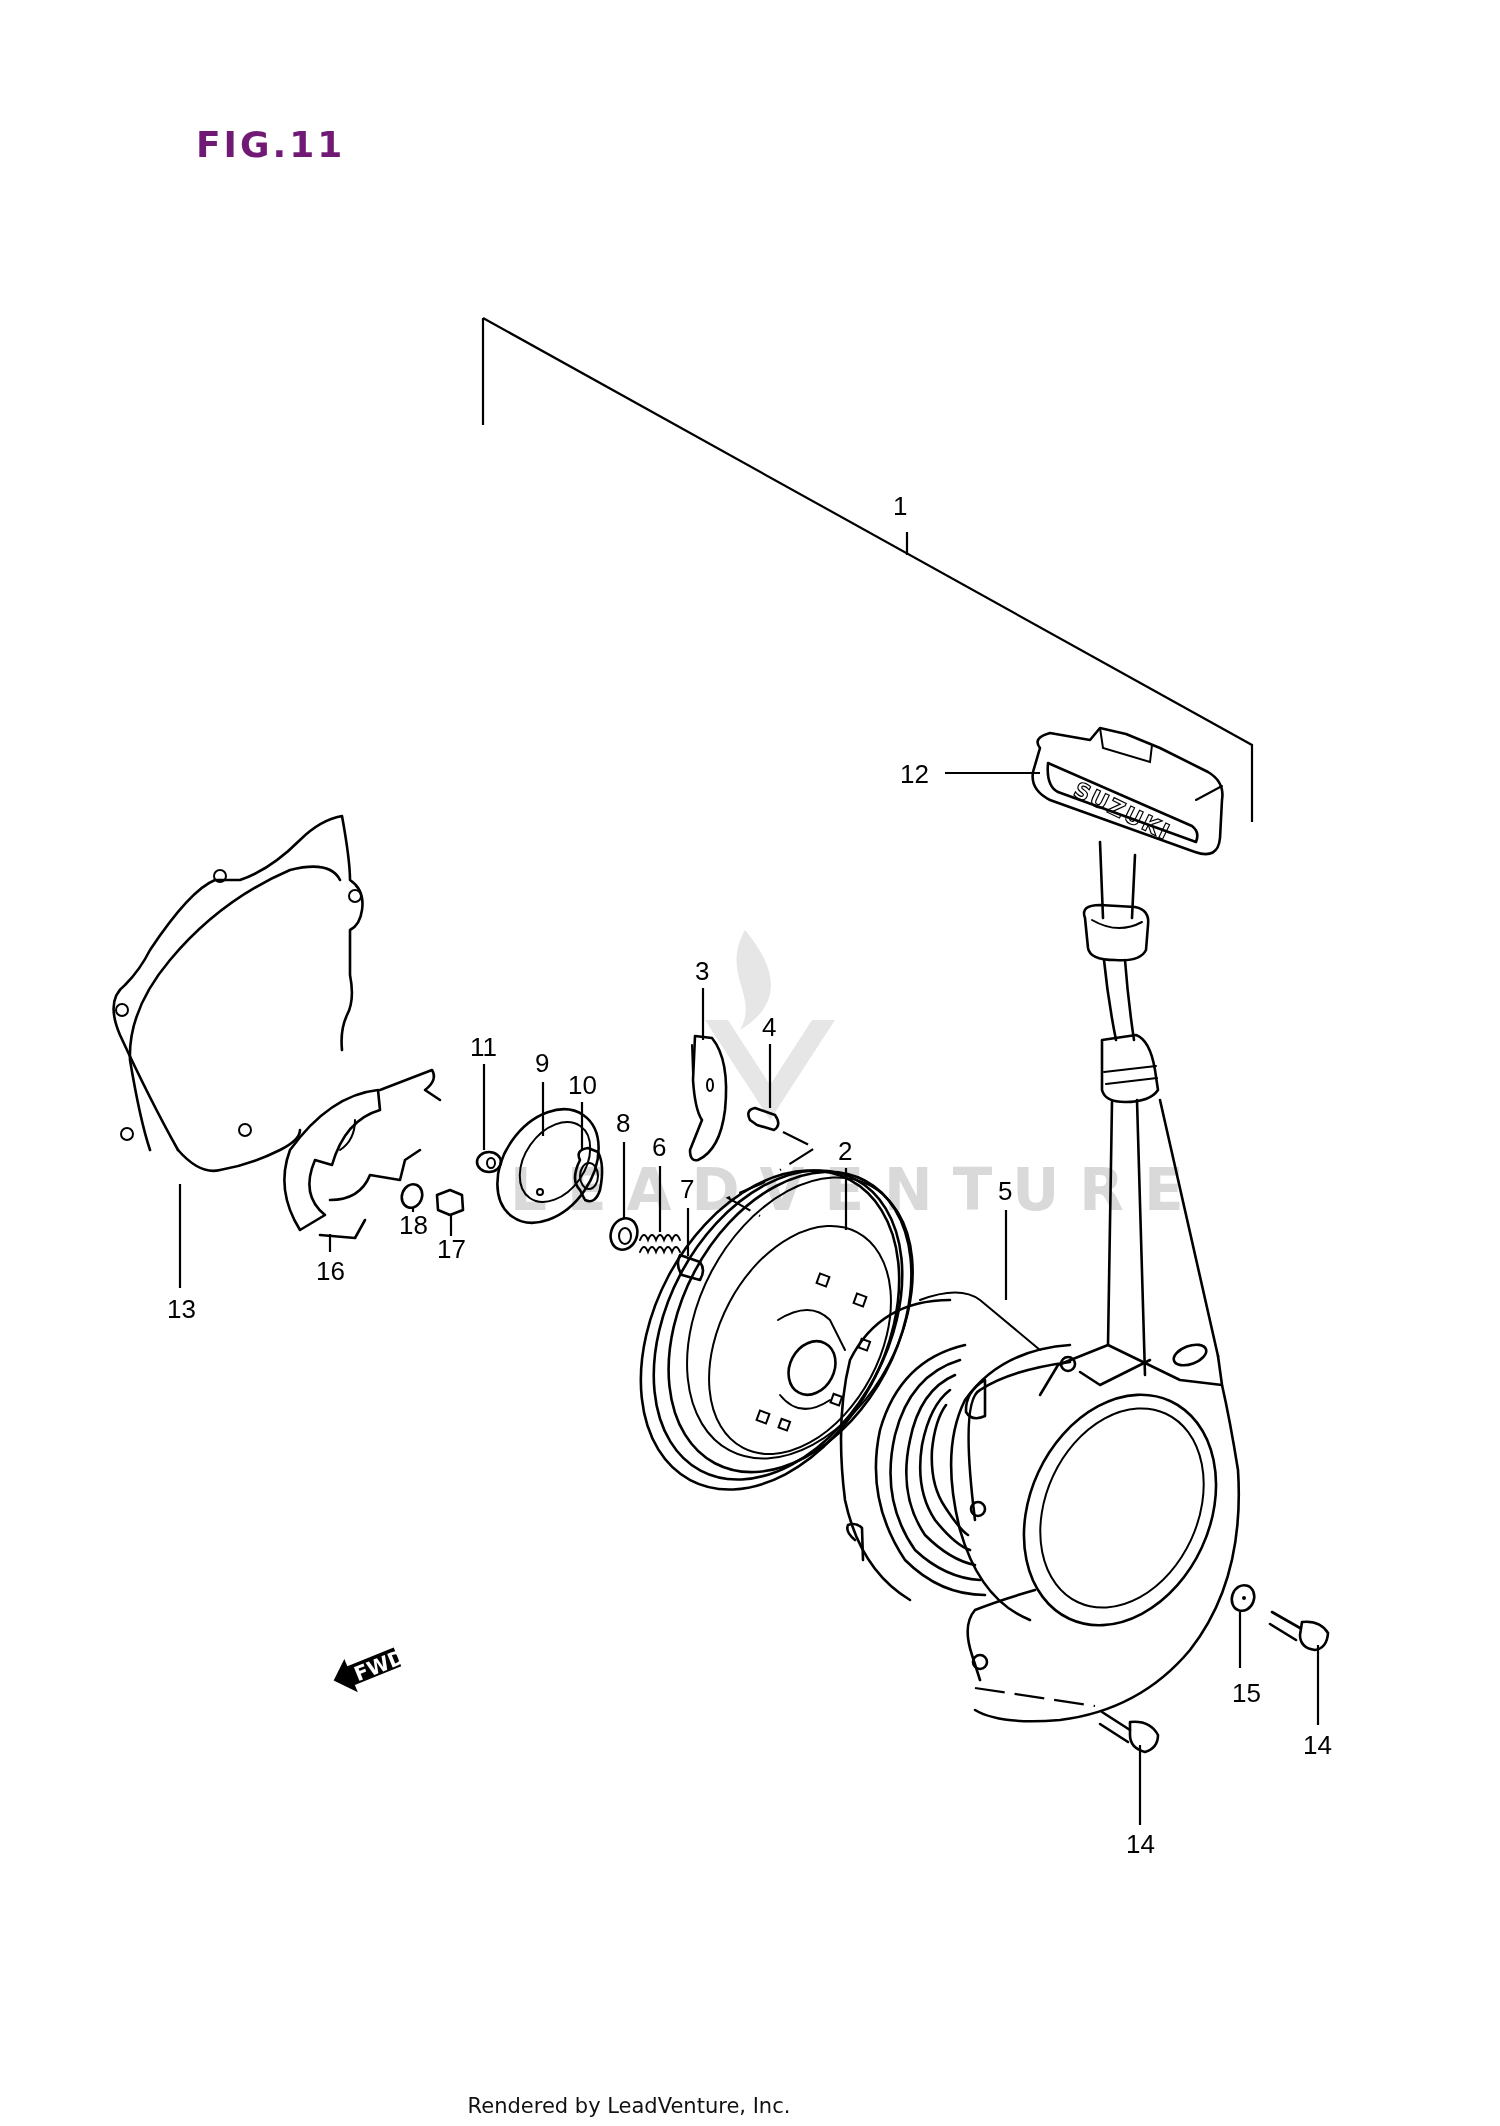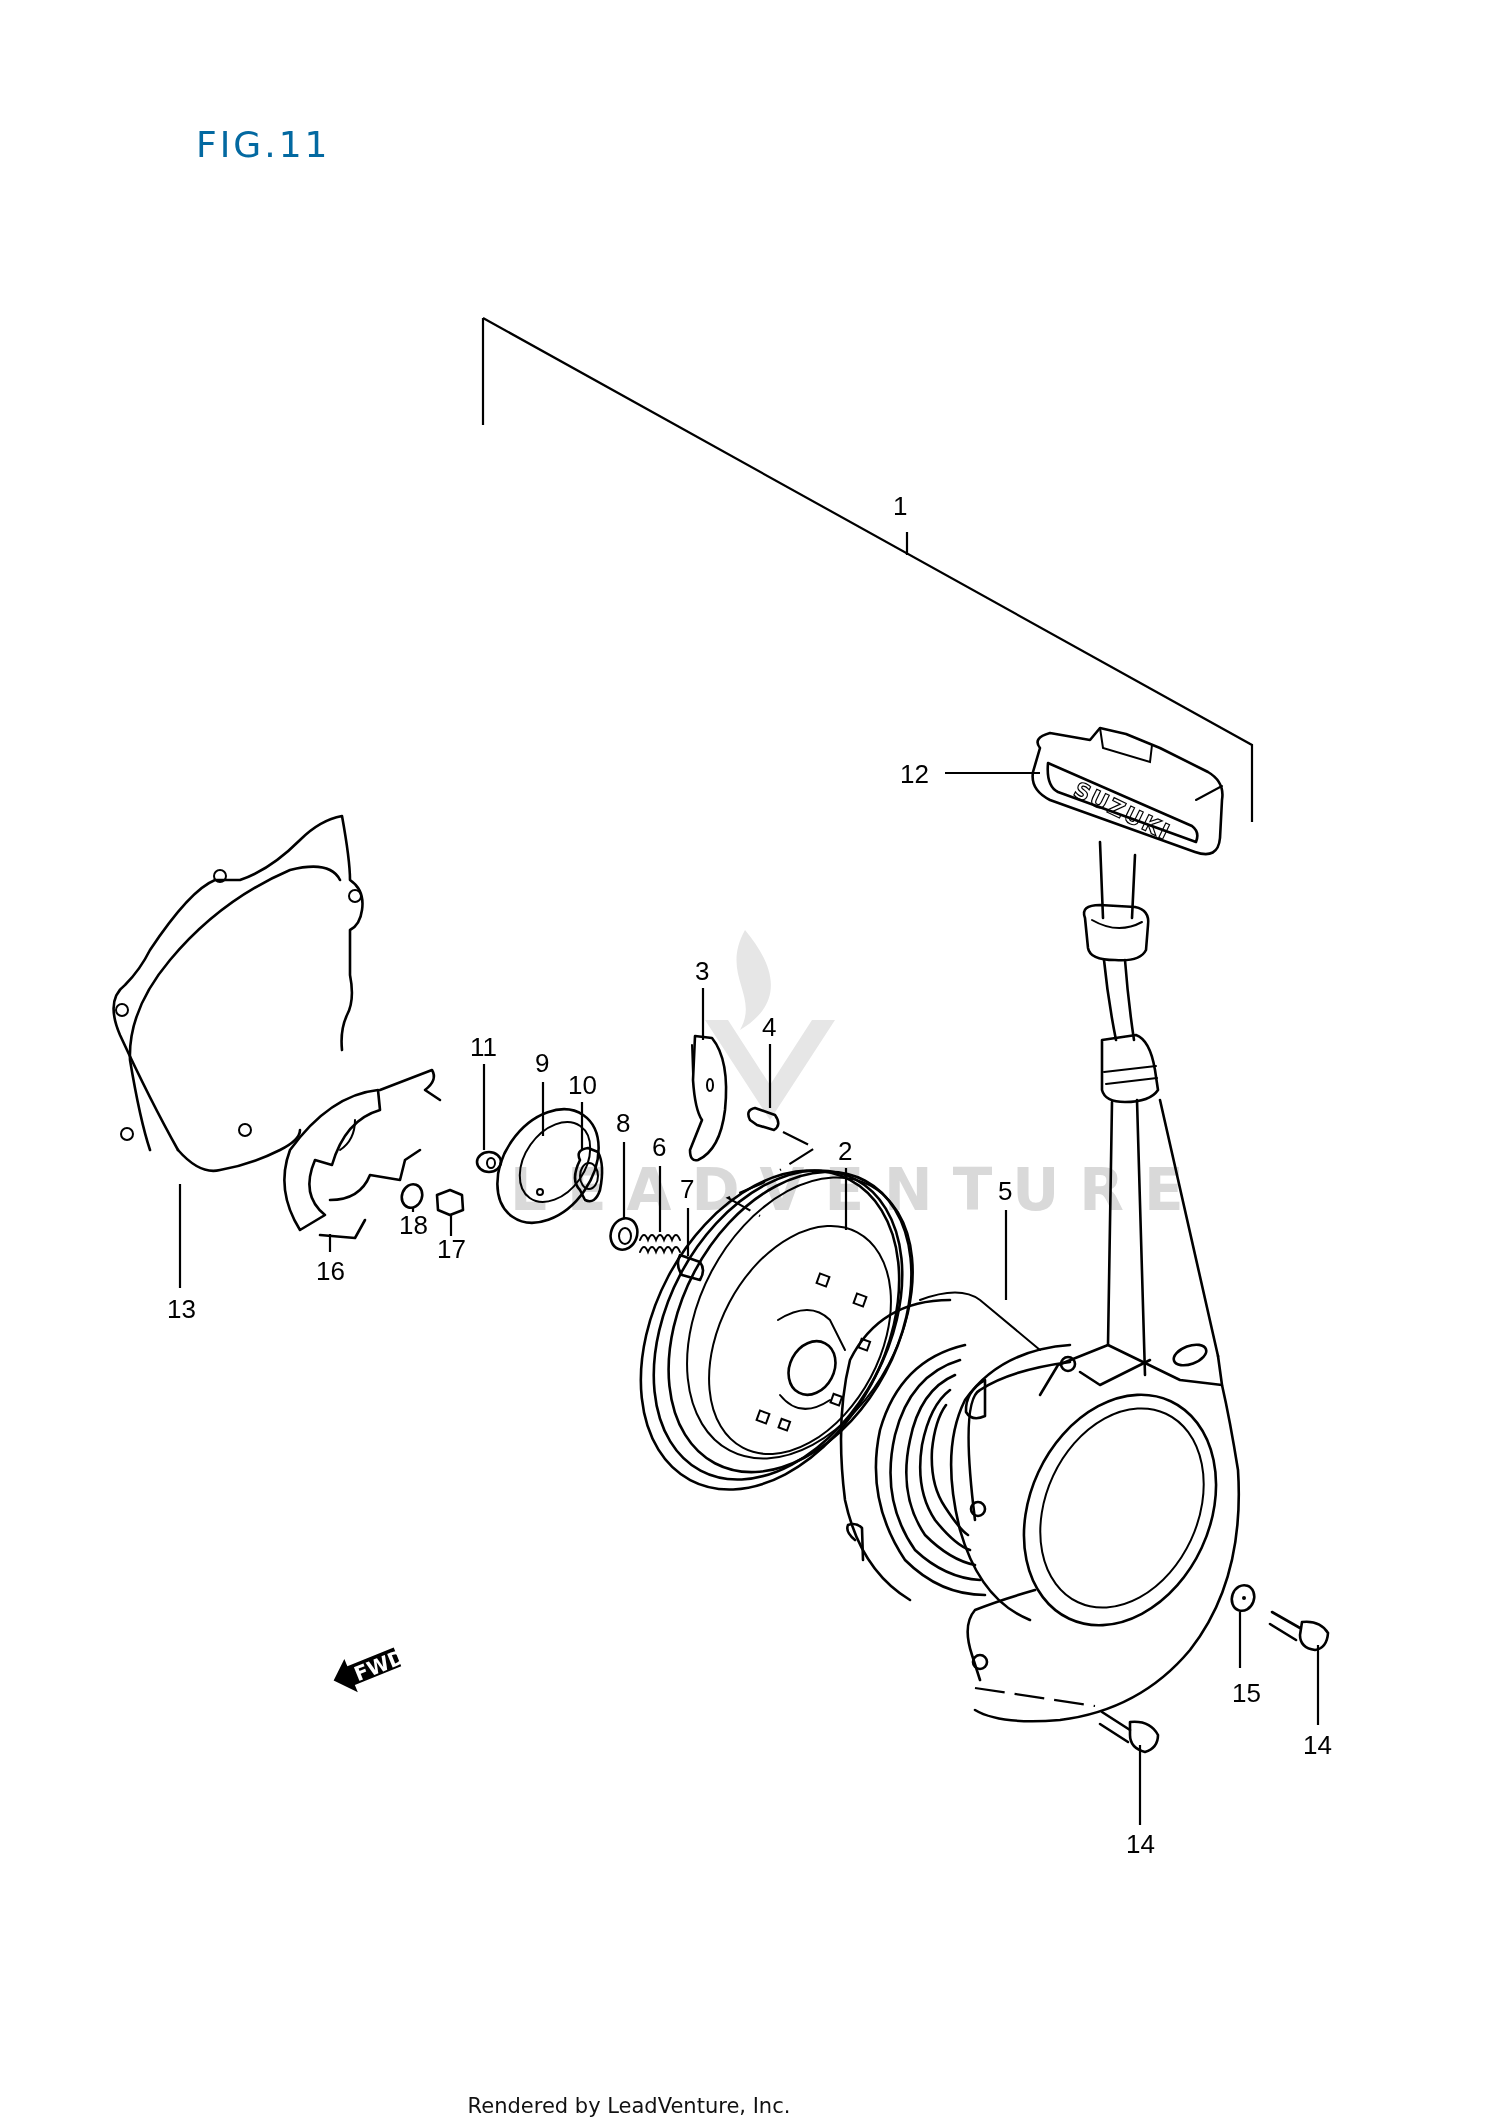--- a/index.html
+++ b/index.html
@@ -1,17 +1,17 @@
 <!DOCTYPE html>
 <html><head>
 <meta charset="utf-8">
 <style>
   html, body { margin:0; padding:0; background:#ffffff; }
   body { width:1500px; height:2126px; position:relative; overflow:hidden; font-family:"Liberation Sans", sans-serif; }
-  .fig-title { position:absolute; left:196px; top:124px; font-family:"DejaVu Sans", sans-serif; font-weight:normal; font-size:36px; letter-spacing:3px; color:#0369a1; }
+  .fig-title { position:absolute; left:196px; top:124px; font-family:"DejaVu Sans", sans-serif; font-weight:bold; font-size:36px; letter-spacing:3px; color:#701a75; }
   .footer { position:absolute; left:0; width:1250px; top:2094px; text-align:center; font-family:"DejaVu Sans", sans-serif; font-size:21px; color:#111; }
   .footer span { position:relative; left:4px; }
   svg.drawing { position:absolute; left:0; top:0; }
   .ln { fill:none; stroke:#000; stroke-width:2.6; stroke-linecap:round; stroke-linejoin:round; }
   .thin { fill:none; stroke:#000; stroke-width:2; stroke-linecap:round; }
   .lead { fill:none; stroke:#000; stroke-width:2.2; }
   .callout { font-family:"Liberation Sans", sans-serif; font-size:26px; fill:#000; }
   .wm { font-family:"DejaVu Sans", sans-serif; font-size:58px; fill:#d9d9d9; letter-spacing:20px; font-weight:bold; }
   .fwd-text { font-family:"DejaVu Sans", sans-serif; font-weight:bold; font-size:20px; fill:#fff; }
   .brand { font-family:"DejaVu Sans", sans-serif; font-weight:bold; font-size:22px; fill:none; stroke:#000; stroke-width:1.2; letter-spacing:2px; }

